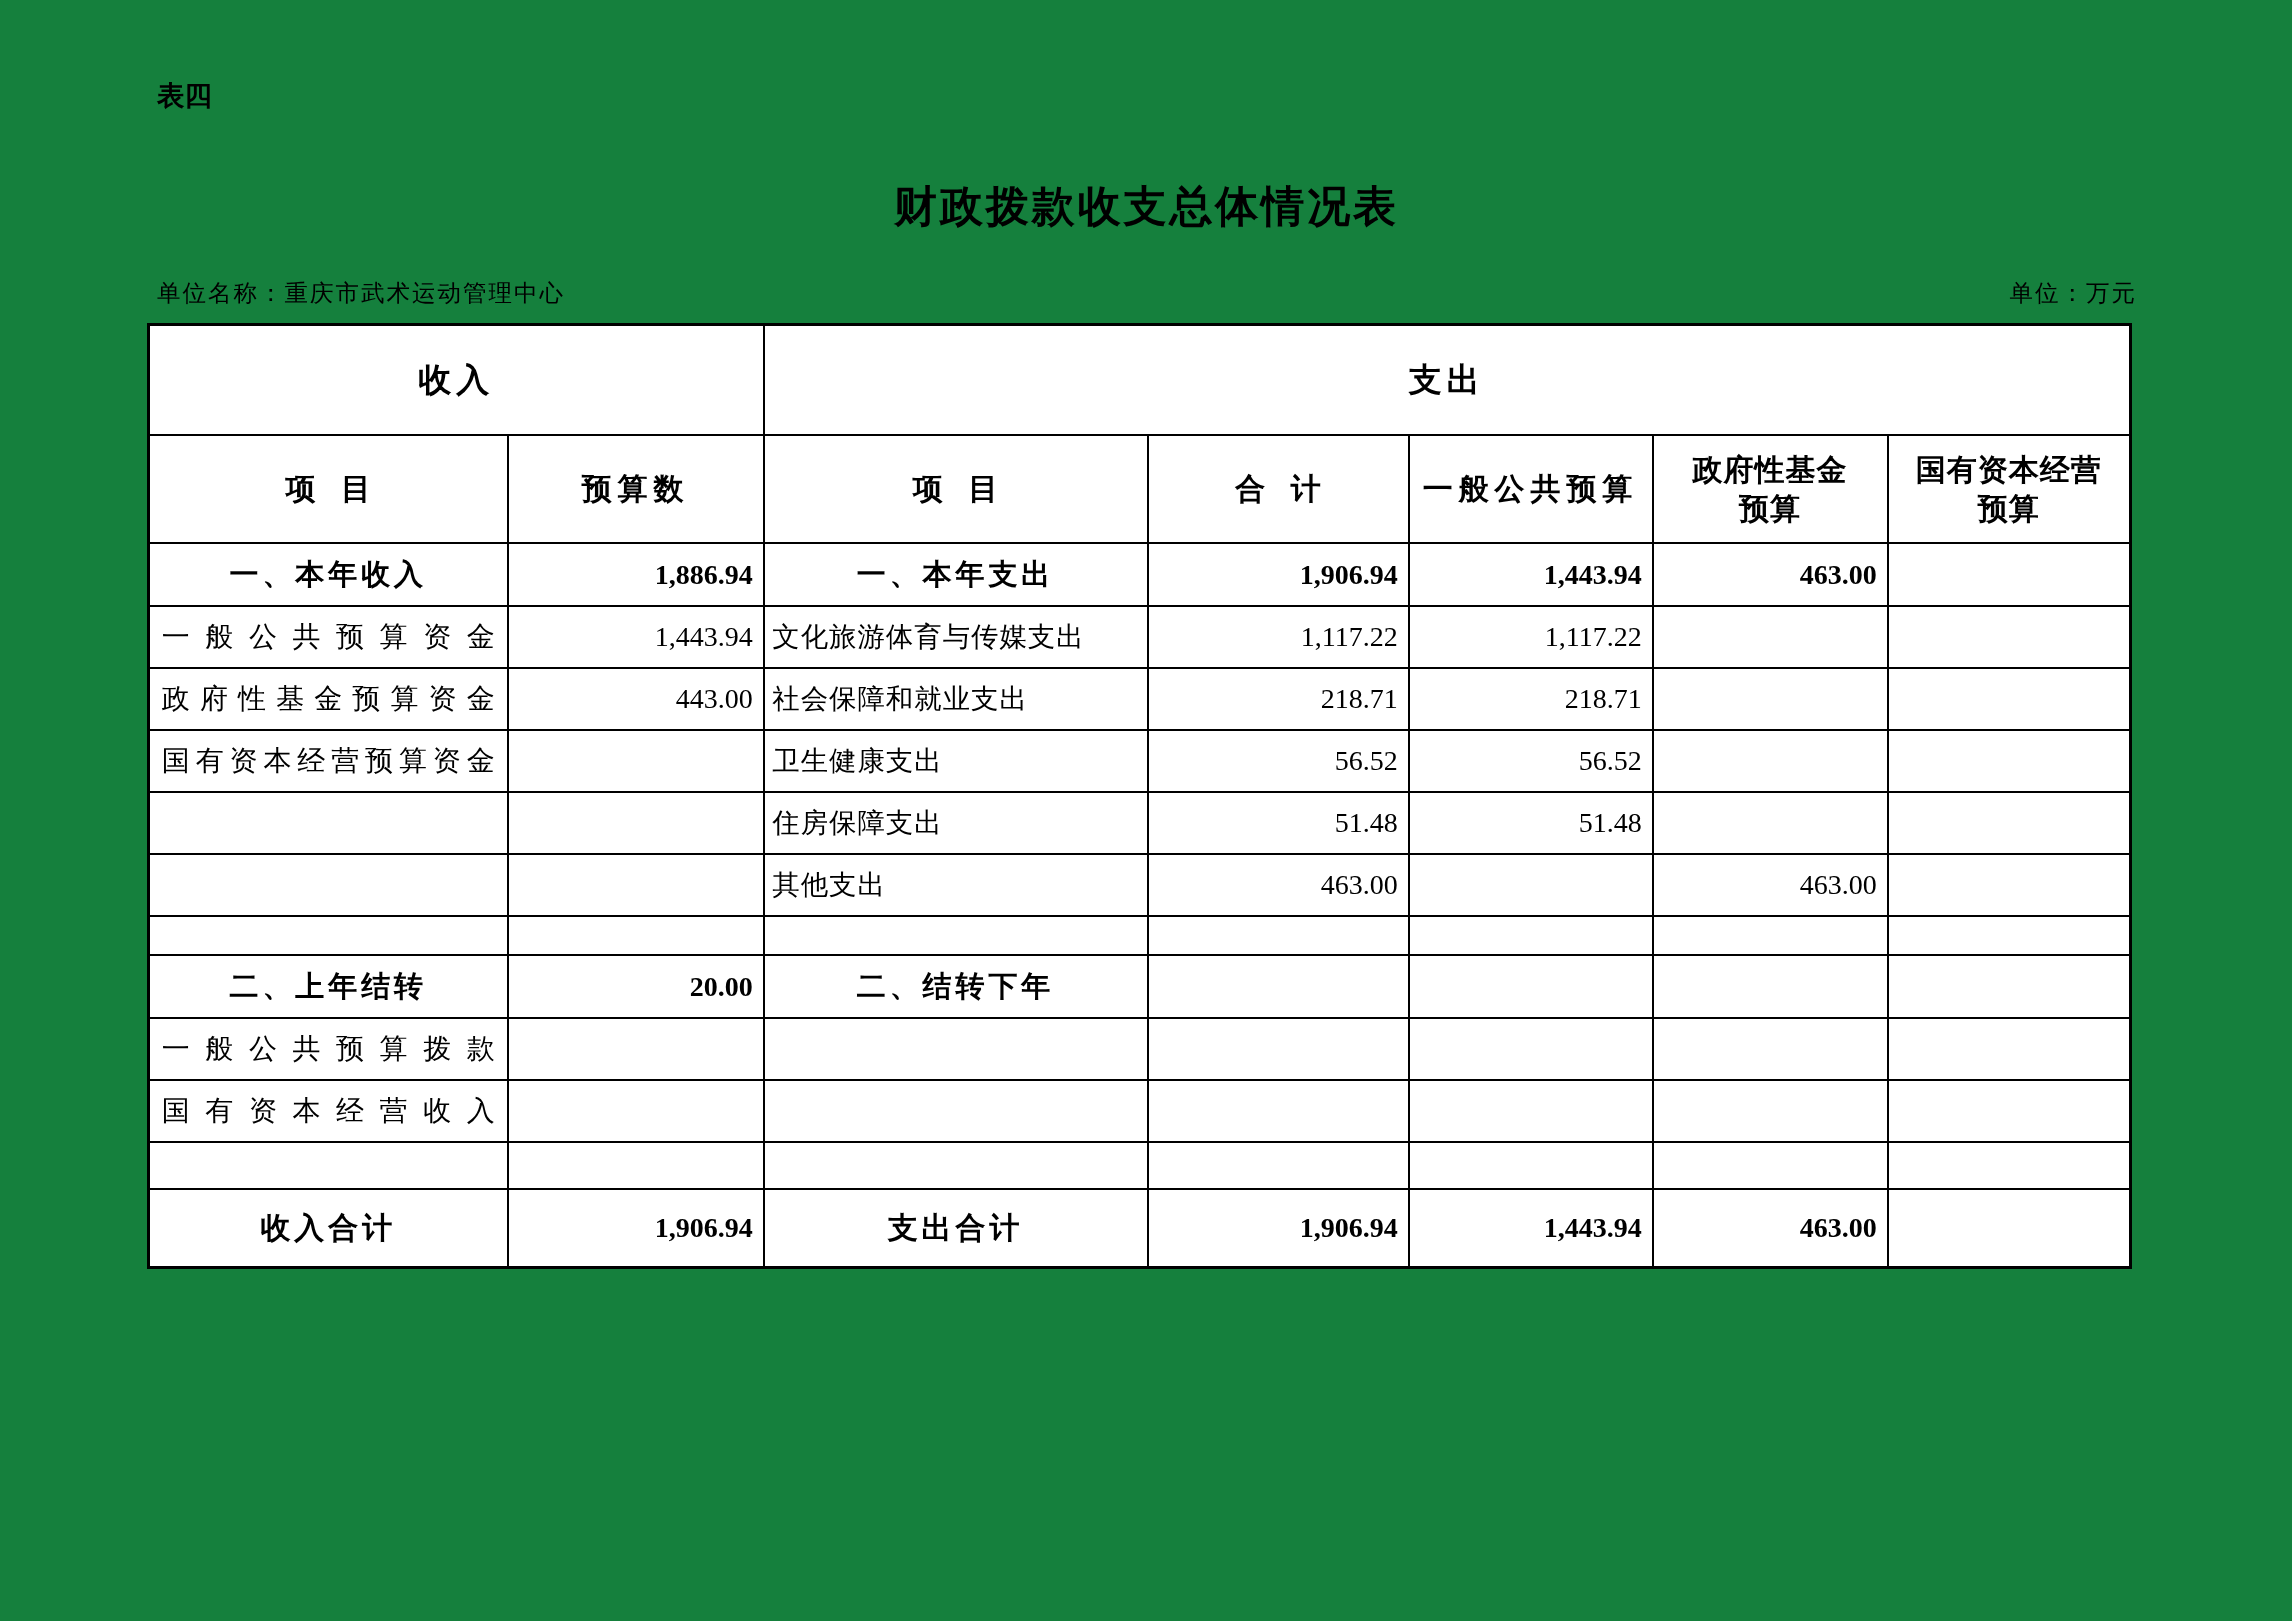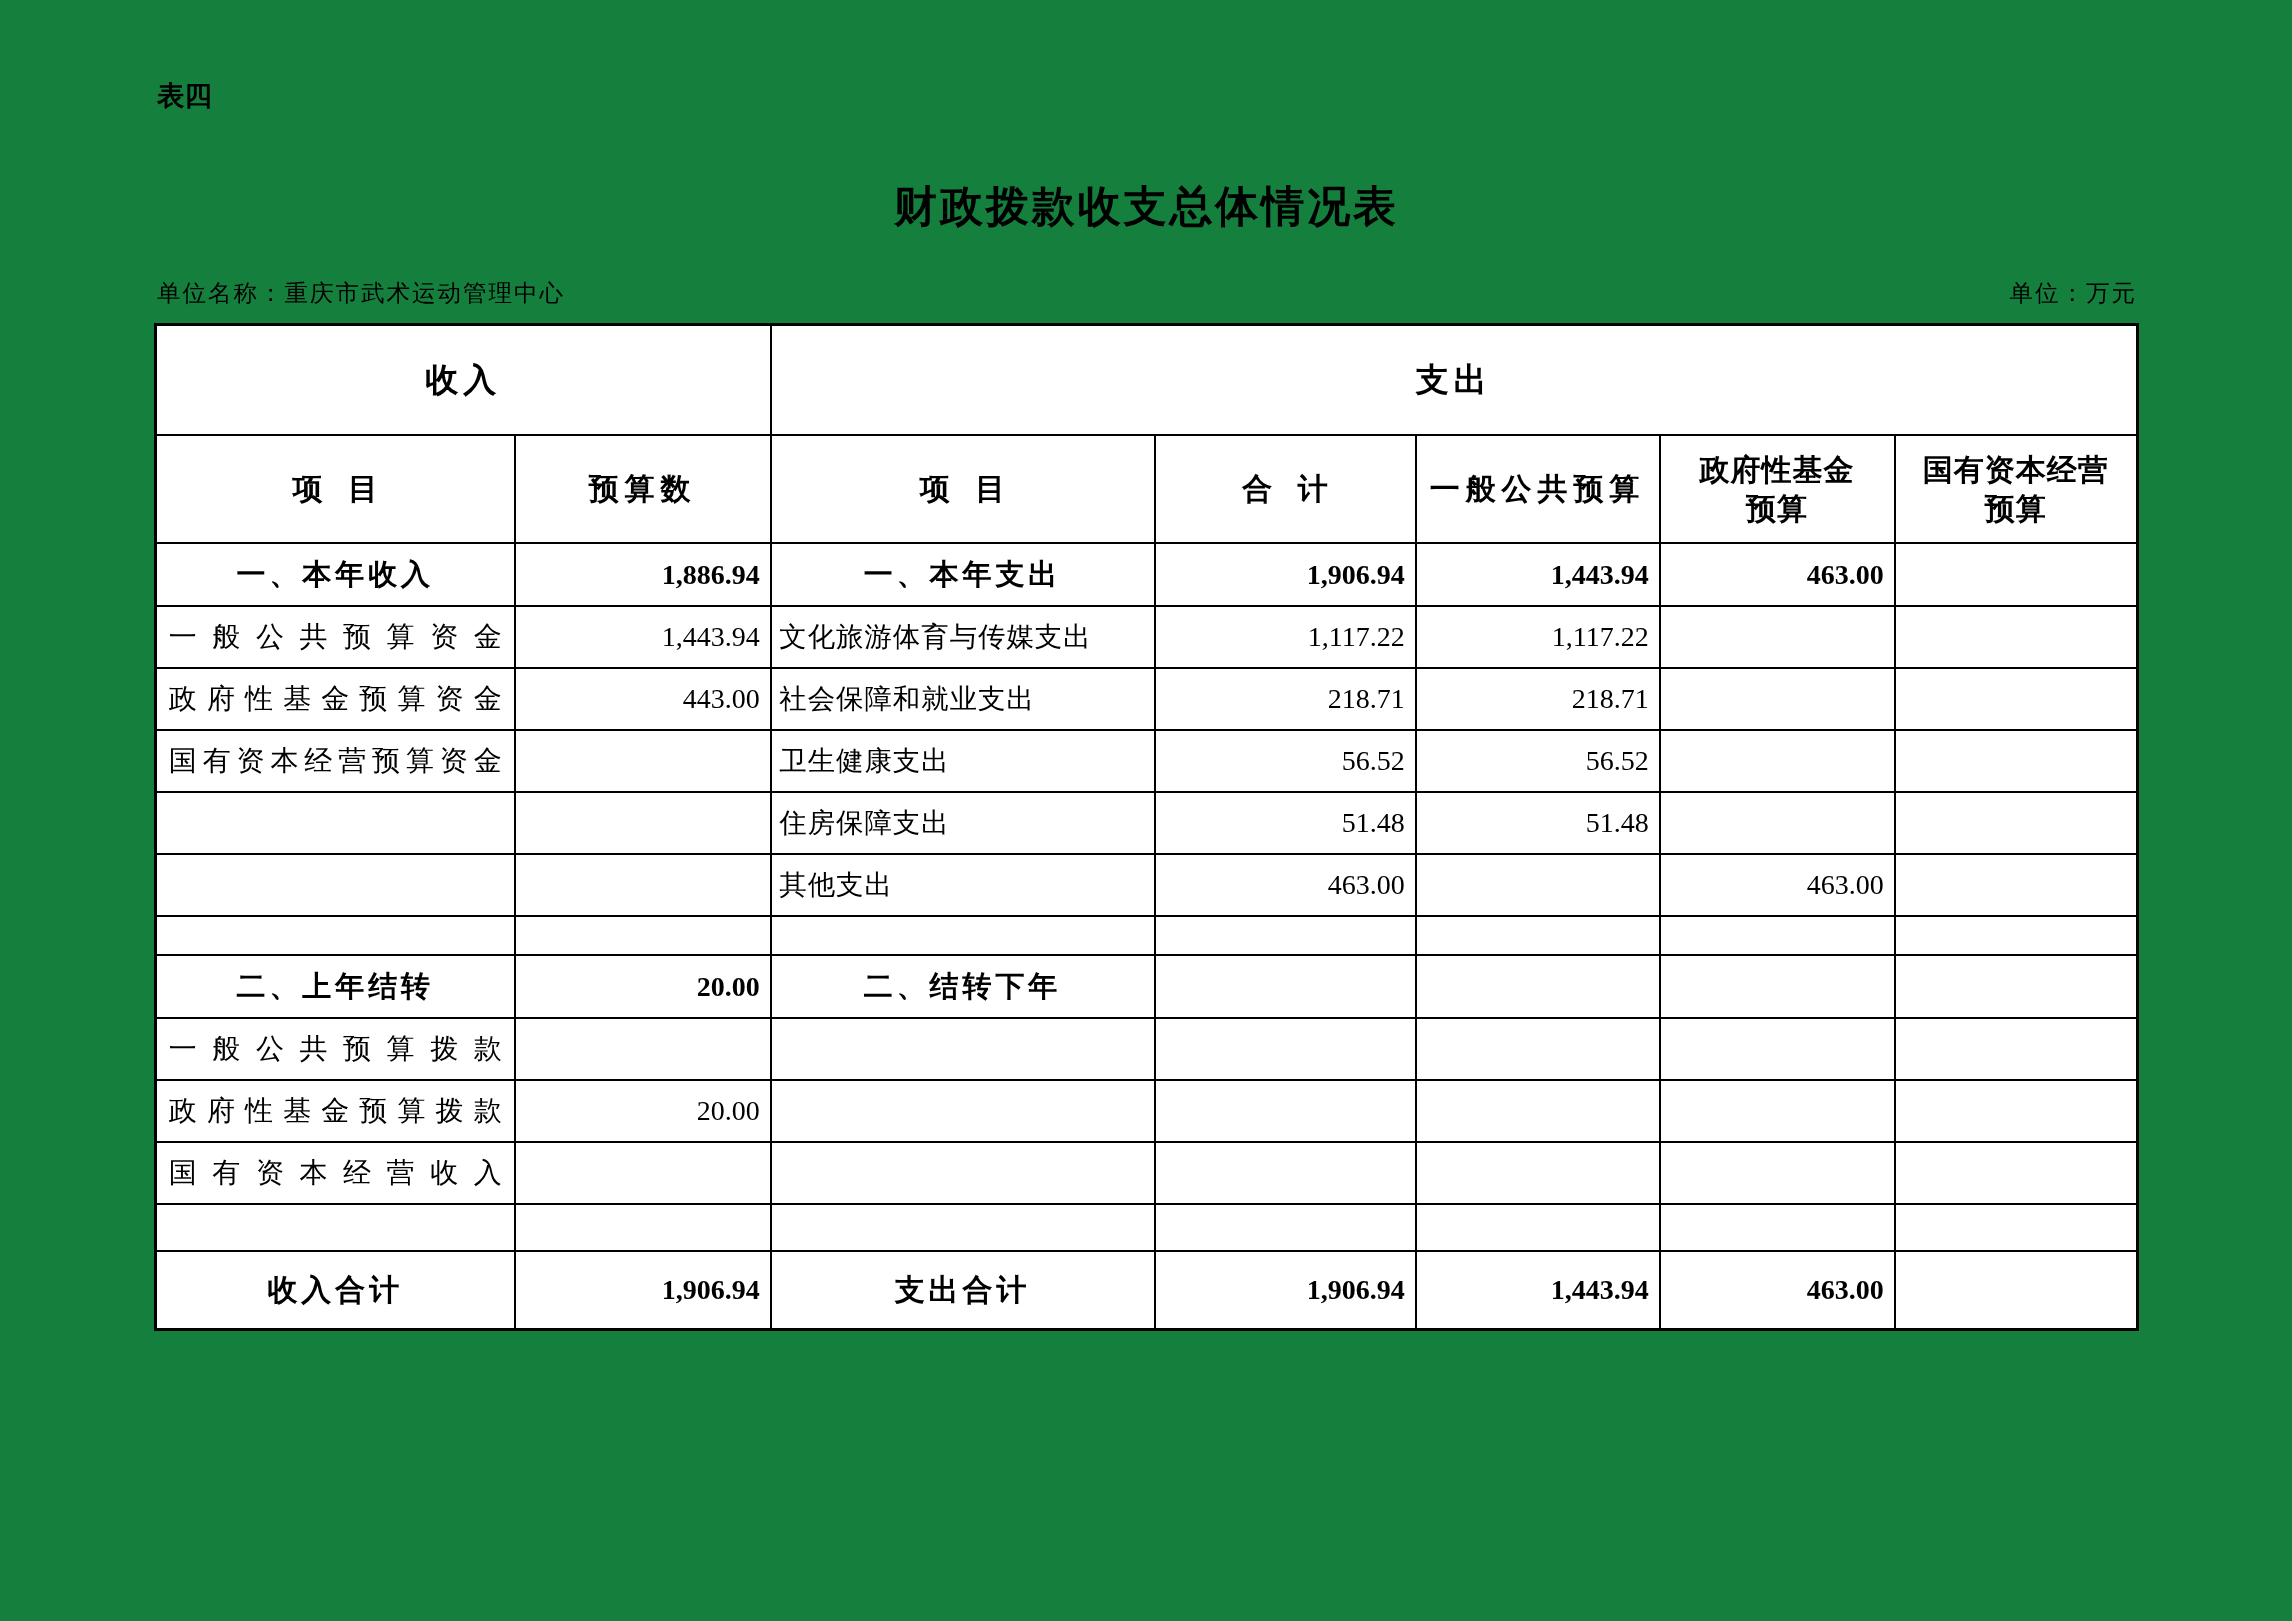--- a/index.html
+++ b/index.html
@@ -6,21 +6,21 @@
   .sheet{position:relative;width:2293px;height:1621px;background:#15803d;overflow:hidden;
          font-family:"Liberation Serif","DejaVu Serif",serif;color:#000;}
   .tag{position:absolute;left:157px;top:78px;font-size:27.4px;font-weight:bold;
        font-family:"Liberation Serif","DejaVu Serif",serif;}
   .title{position:absolute;left:0;top:178px;width:100%;text-align:center;
          font-size:43px;font-weight:bold;letter-spacing:2.9px;
          font-family:"Liberation Serif","DejaVu Serif",serif;}
   .meta{position:absolute;left:157px;top:277px;width:1980px;display:flex;
         justify-content:space-between;font-size:23.5px;letter-spacing:2px;
         font-family:"Liberation Serif","DejaVu Serif",serif;}
-  table.tbl{position:absolute;left:154px;top:323px;width:1982px;
+  table.tbl{position:absolute;left:147px;top:323px;width:1982px;
         border-collapse:collapse;table-layout:fixed;background:#fff;
         border:3.9px solid #000;}
   .tbl th,.tbl td{border-left:2px solid #000;border-right:2px solid #000;
         border-top:2.9px solid #000;border-bottom:2.9px solid #000;
         vertical-align:middle;overflow:hidden;padding:0;}
   .tbl th{font-family:"Liberation Sans","DejaVu Sans",sans-serif;
         font-weight:bold;text-align:center;}
   tr.h1 th{height:108px;font-size:33px;letter-spacing:4.9px;}
   tr.h2 th{height:106px;font-size:30px;letter-spacing:5.9px;}
   tr.h2 th.two{letter-spacing:25.5px;text-indent:25.5px;}
@@ -166,29 +166,20 @@
     <tr class="r-item">
       <td class="lbl-dist">一般公共预算拨款</td>
       <td class="num"></td>
       <td class="lbl-left"></td>
       <td class="num"></td>
       <td class="num"></td>
       <td class="num"></td>
       <td class="num"></td>
     </tr>
 
-    <tr class="r-item">
-      <td class="lbl-dist">政府性基金预算拨款</td>
-      <td class="num">20.00</td>
-      <td class="lbl-left"></td>
-      <td class="num"></td>
-      <td class="num"></td>
-      <td class="num"></td>
-      <td class="num"></td>
-    </tr>
 
     <tr class="r-item">
       <td class="lbl-dist">国有资本经营收入</td>
       <td class="num"></td>
       <td class="lbl-left"></td>
       <td class="num"></td>
       <td class="num"></td>
       <td class="num"></td>
       <td class="num"></td>
     </tr>

